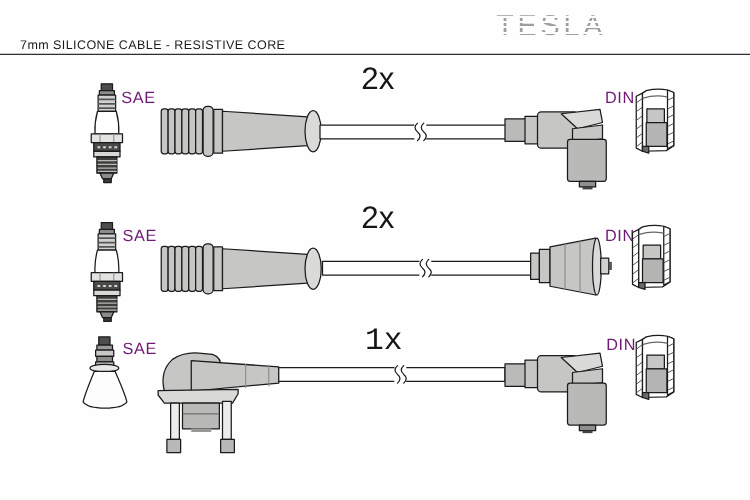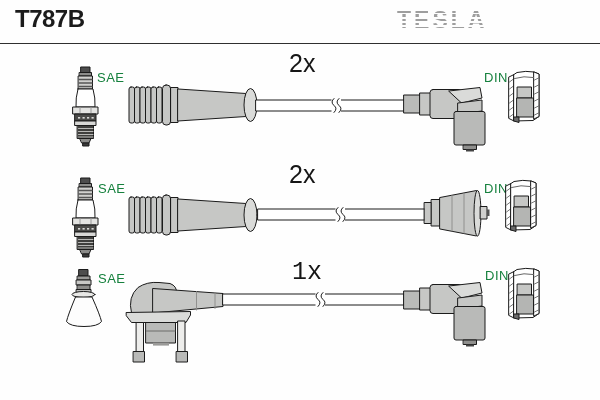--- a/index.html
+++ b/index.html
@@ -15,49 +15,49 @@
   body{
     width:600px;height:400px;background:var(--paper);
     font-family:"Liberation Sans", sans-serif;color:var(--ink);
     position:relative;overflow:hidden;
   }
   .stage{position:absolute;inset:0;}
   .abs{position:absolute;white-space:nowrap;}
   .part-number{left:15px;top:5px;font-size:24px;font-weight:700;letter-spacing:-0.5px;}
   .subtitle{left:16px;top:31px;font-size:10px;letter-spacing:0.35px;}
   .brand{
-    left:397px;top:7px;font-size:23px;font-weight:700;letter-spacing:3px;
+    left:397px;top:7px;font-size:23px;font-weight:400;letter-spacing:3px;
     color:var(--logo);
   }
   .brand::after{
     content:"";position:absolute;inset:-1px;
     background:repeating-linear-gradient(180deg, transparent 0 2.6px, var(--paper) 2.6px 4.2px);
     pointer-events:none;
   }
   .header-rule{left:0;top:43px;width:600px;height:1px;background:#2f2f2f;}
   .qty{font-size:25px;color:#161616;text-align:right;}
   .qty-1{left:289px;top:49px;}
   .qty-2{left:289px;top:160px;}
   .qty-3{left:292px;top:258px;font-family:Liberation Mono, monospace;}
-  .conn-label{font-size:13px;color:#15803d;letter-spacing:0.5px;}
+  .conn-label{font-size:13px;color:#701a75;letter-spacing:0.5px;}
   .sae-1{left:97px;top:70px;}
   .sae-2{left:98px;top:181px;}
   .sae-3{left:98px;top:271px;}
   .din-1{left:484px;top:70px;}
   .din-2{left:484px;top:181px;}
   .din-3{left:485px;top:268px;}
   svg{position:absolute;left:0;top:0;}
   svg *{vector-effect:none;}
 </style>
 </head>
 <body>
 
 <div class="stage">
 
-  <div class="abs part-number">T787B</div>
+  <div class="abs subtitle">7mm SILICONE CABLE - RESISTIVE CORE</div>
   <div class="abs brand">TESLA</div>
   <div class="abs header-rule"></div>
 
   <div class="abs qty qty-1">2x</div>
   <div class="abs qty qty-2">2x</div>
   <div class="abs qty qty-3">1x</div>
 
   <div class="abs conn-label sae-1">SAE</div>
   <div class="abs conn-label sae-2">SAE</div>
   <div class="abs conn-label sae-3">SAE</div>

